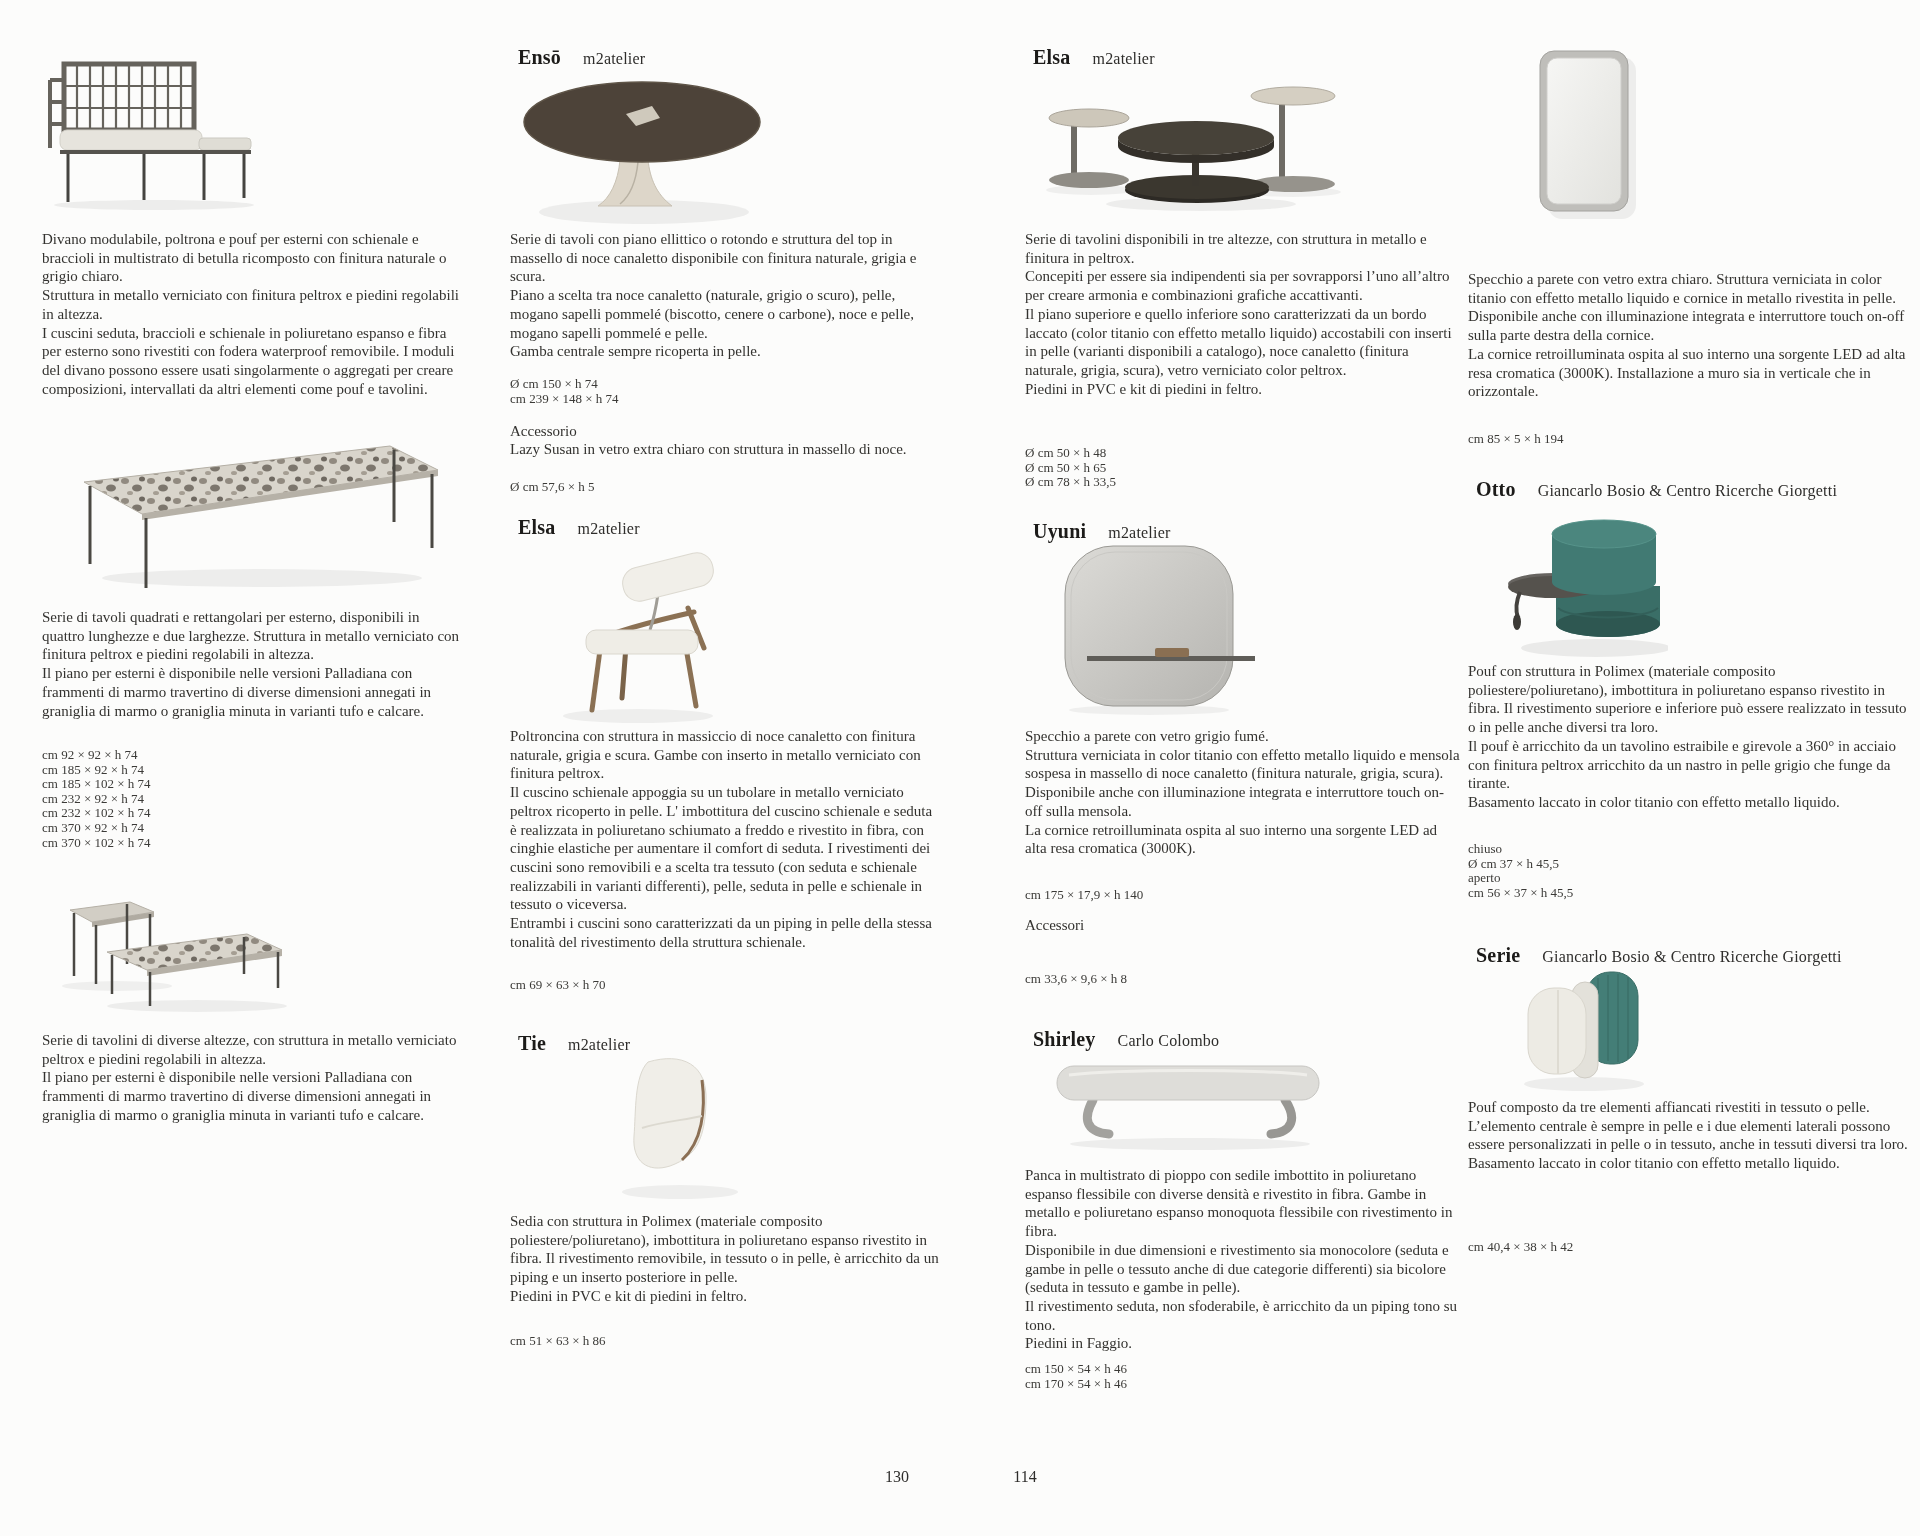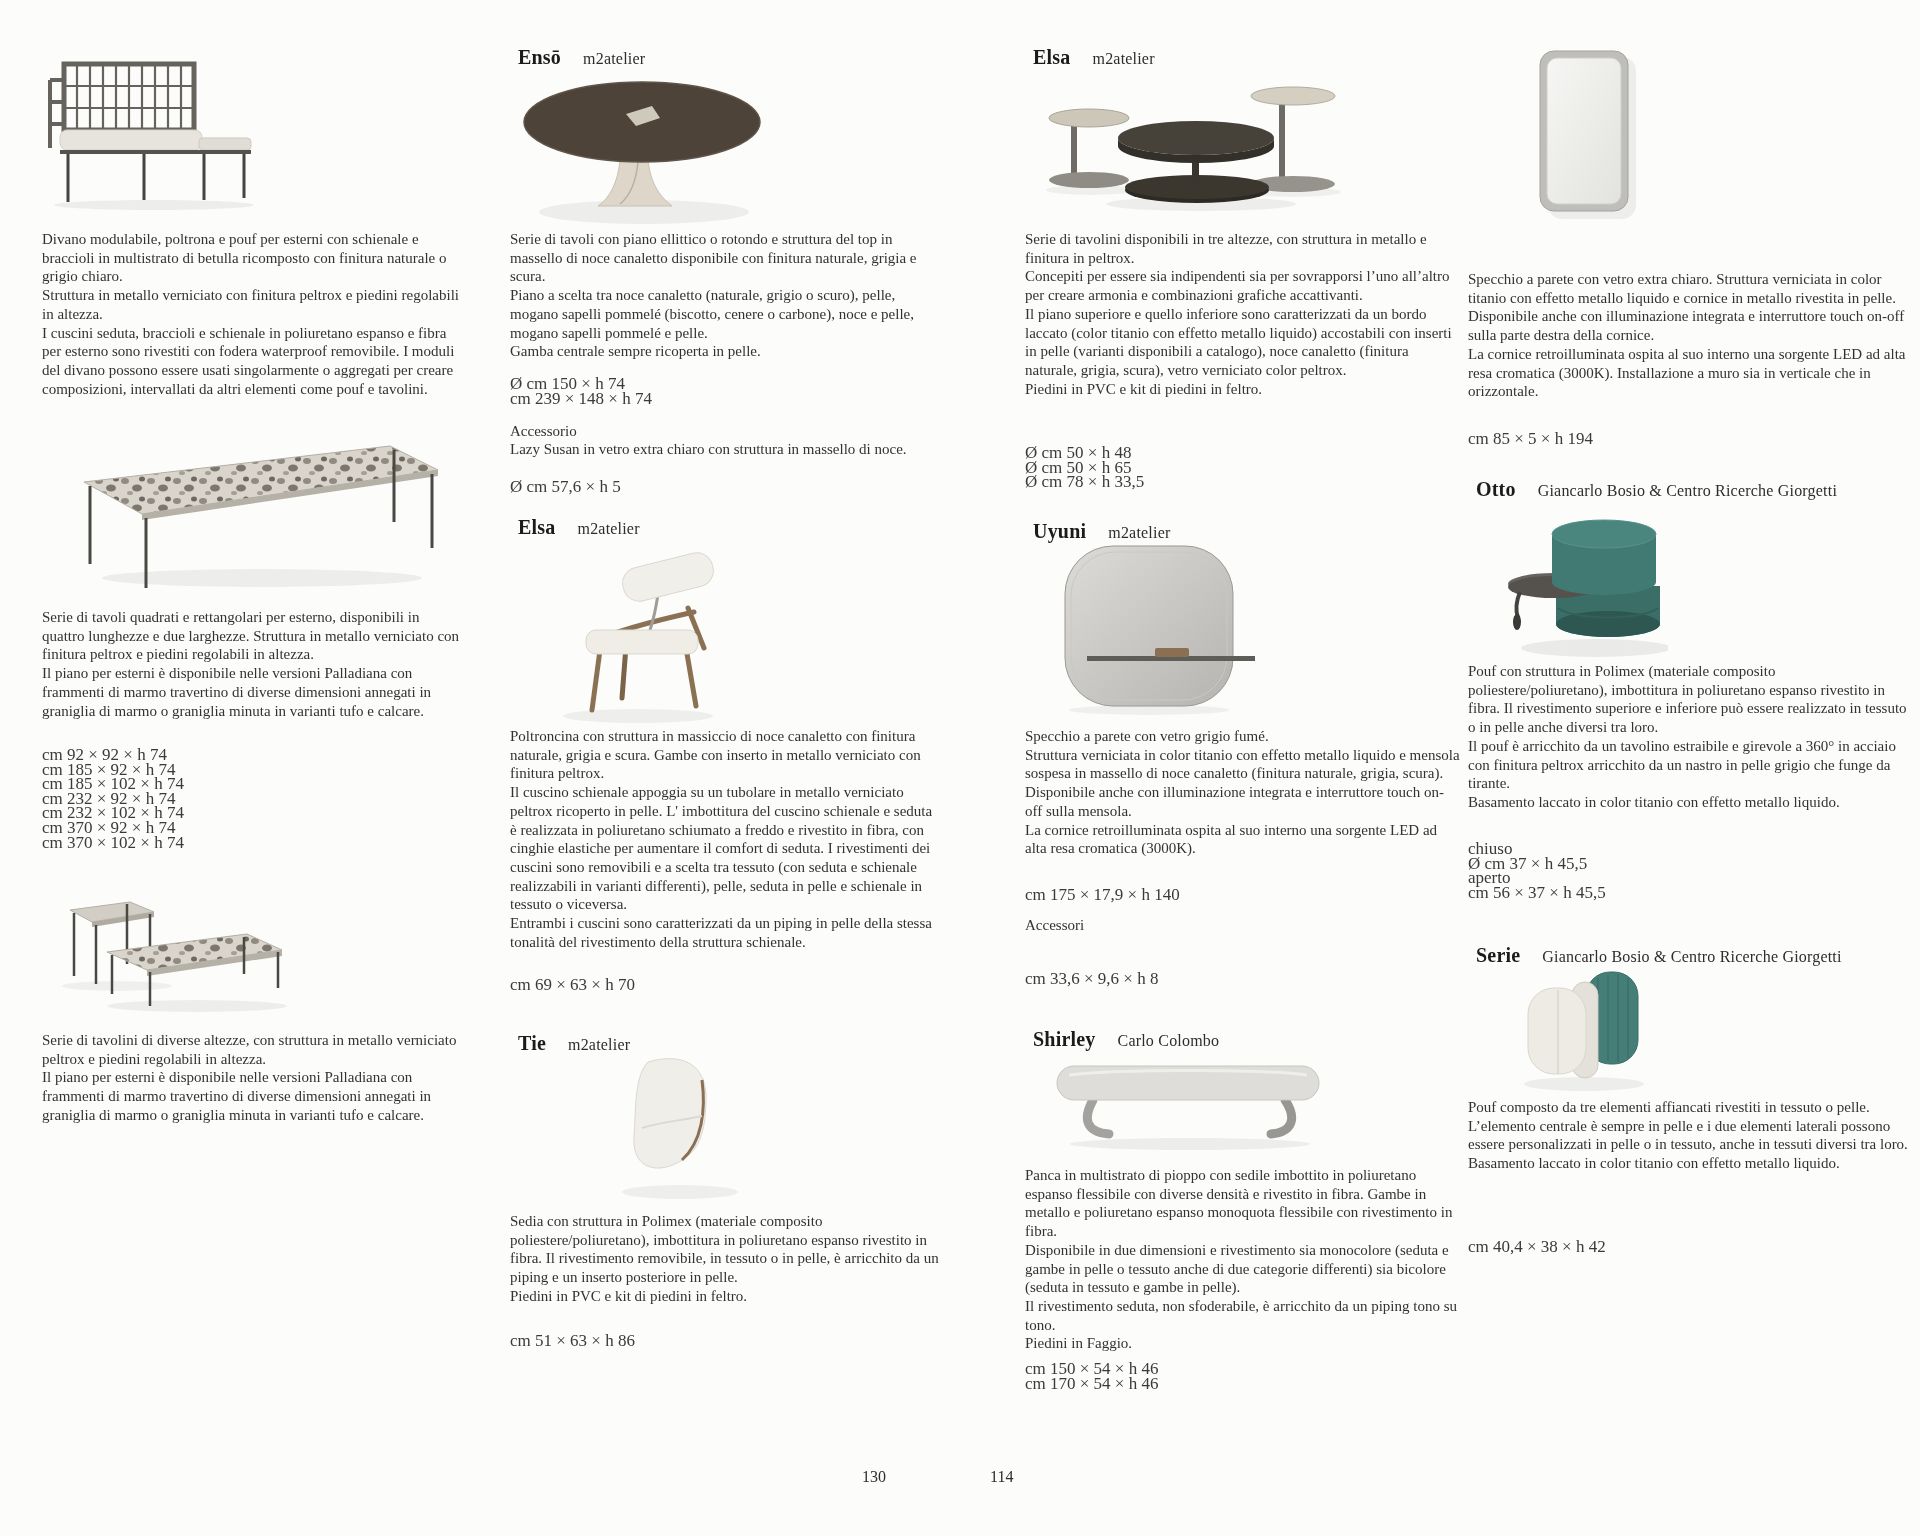--- a/index.html
+++ b/index.html
@@ -9,31 +9,31 @@
     font-family:"Liberation Serif","DejaVu Serif",serif;
     color:#33322f;
   }
   .col { position:absolute; top:0; height:1536px; }
   .desc {
     position:absolute; left:0; width:100%; margin:0;
     font-size:15px; line-height:18.7px; white-space:pre-line; color:#33322f;
   }
   .dims {
     position:absolute; left:0; width:100%; margin:0;
-    font-size:17px; line-height:14.6px; white-space:pre-line; color:#3b3a37;
+    font-size:13px; line-height:14.6px; white-space:pre-line; color:#3b3a37;
   }
   .hdr {
     position:absolute; left:0; width:100%; margin:8px;
     font-size:20px; font-weight:700; color:#1c1b19; letter-spacing:.2px;
     white-space:nowrap;
   }
   .hdr .dsgn { font-weight:400; font-size:16px; margin-left:22px; color:#2e2d2b; }
   figure { position:absolute; margin:0; }
   .pagenum {
-    position:absolute; top:1468px; width:70px; text-align:left;
+    position:absolute; top:1468px; width:70px; text-align:center;
     font-size:16px; color:#2e2d2b;
   }
 </style>
 </head>
 <body>
 
 <div class="col" style="left:42px;width:420px">
 
   <figure style="left:2px;top:50px">
     <svg width="215" height="162" viewBox="0 0 215 162">

